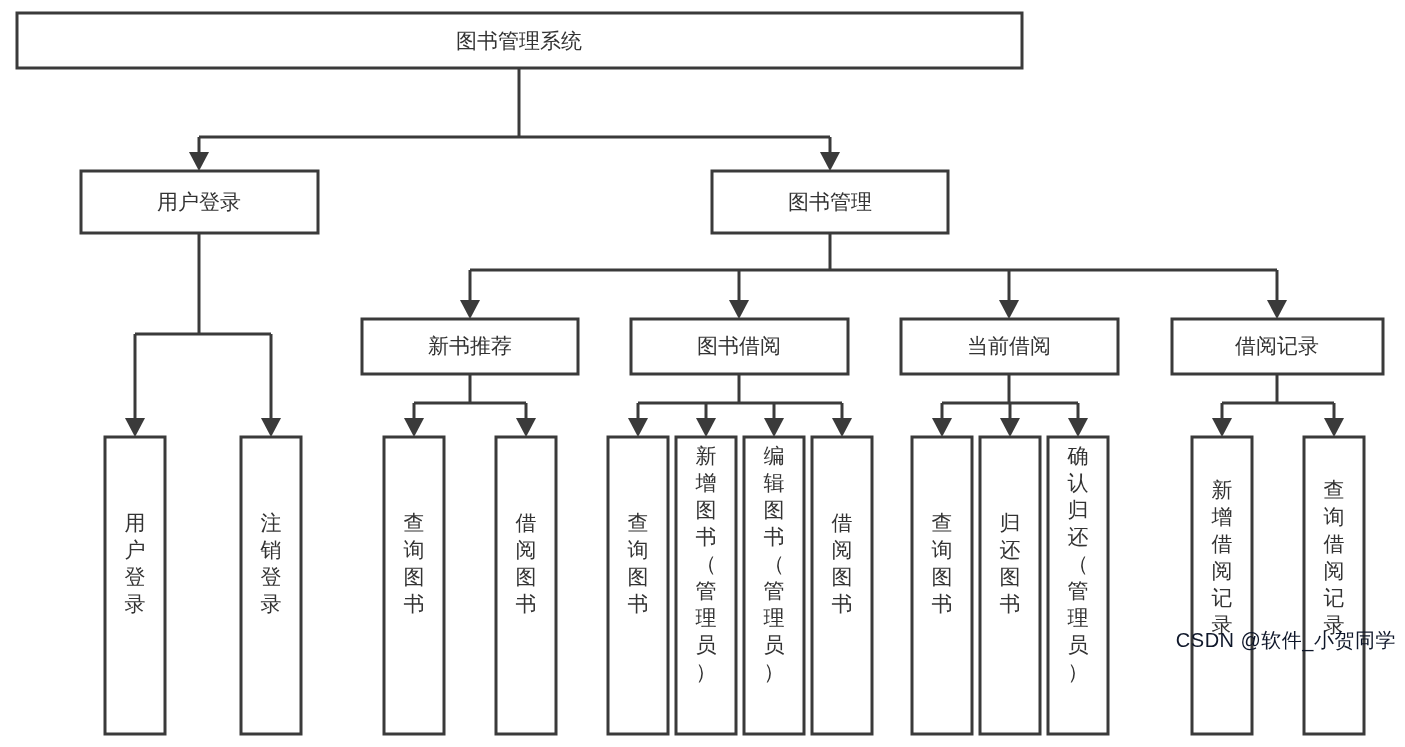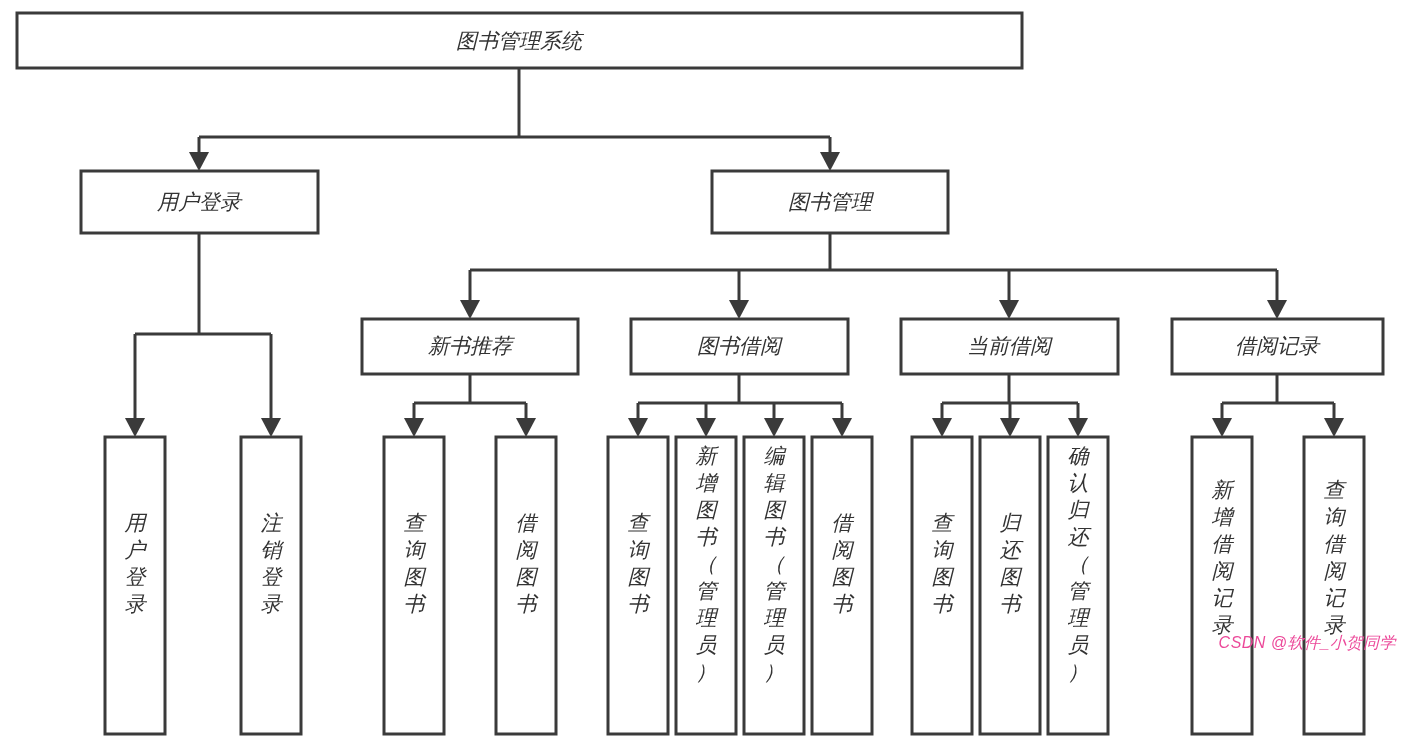--- a/index.html
+++ b/index.html
@@ -11,21 +11,20 @@
     width: 1405px;
     height: 747px;
     font-family: "Liberation Sans", "DejaVu Sans", sans-serif;
     overflow: hidden;
     position: relative;
   }
   #diagram-root {
     position: relative;
     width: 1405px;
     height: 660px;
-    font-style: italic;
   }
   svg#flow {
     position: absolute;
     top: 0;
     left: 0;
     width: 1405px;
     height: 747px;
     display: block;
   }
   .node-rect {
@@ -54,22 +53,22 @@
     font-family: "Liberation Sans", "DejaVu Sans", sans-serif;
     fill: #333333;
     font-size: 21px;
     text-anchor: middle;
   }
   .watermark {
     position: absolute;
     right: 9px;
     bottom: 6px;
     font-family: "Liberation Sans", "DejaVu Sans", sans-serif;
-    font-size: 16px;
-    color: #ec4899;
+    font-size: 20px;
+    color: #0f172a;
     letter-spacing: 0.5px;
     white-space: nowrap;
     pointer-events: none;
     margin-left: 42px;
   }
 </style>
 </head>
 <body>
 
 <div id="diagram-root">

